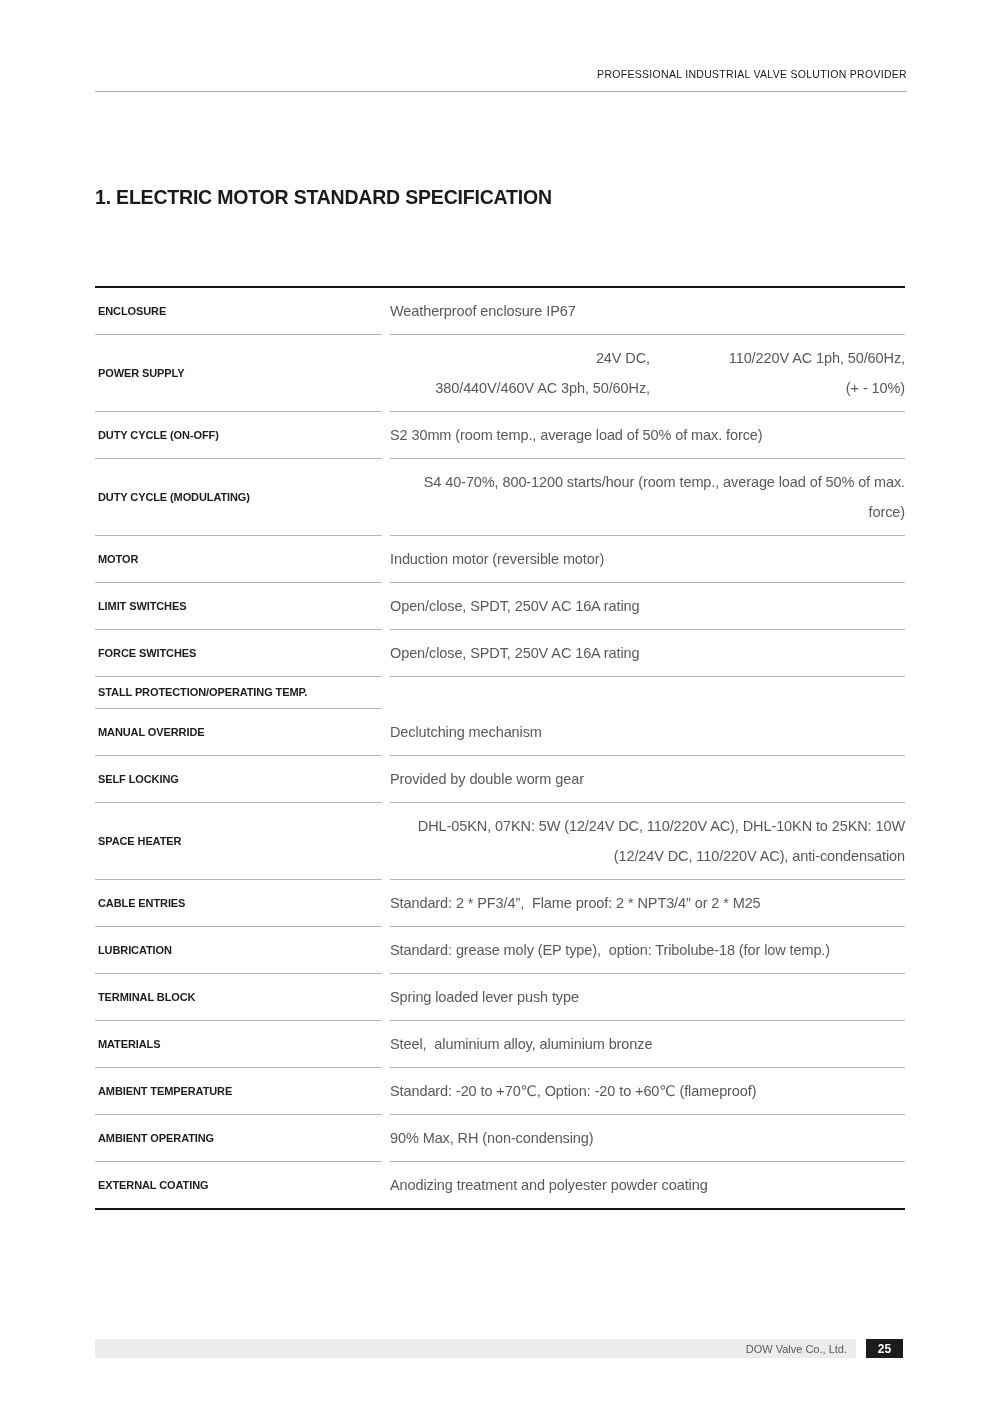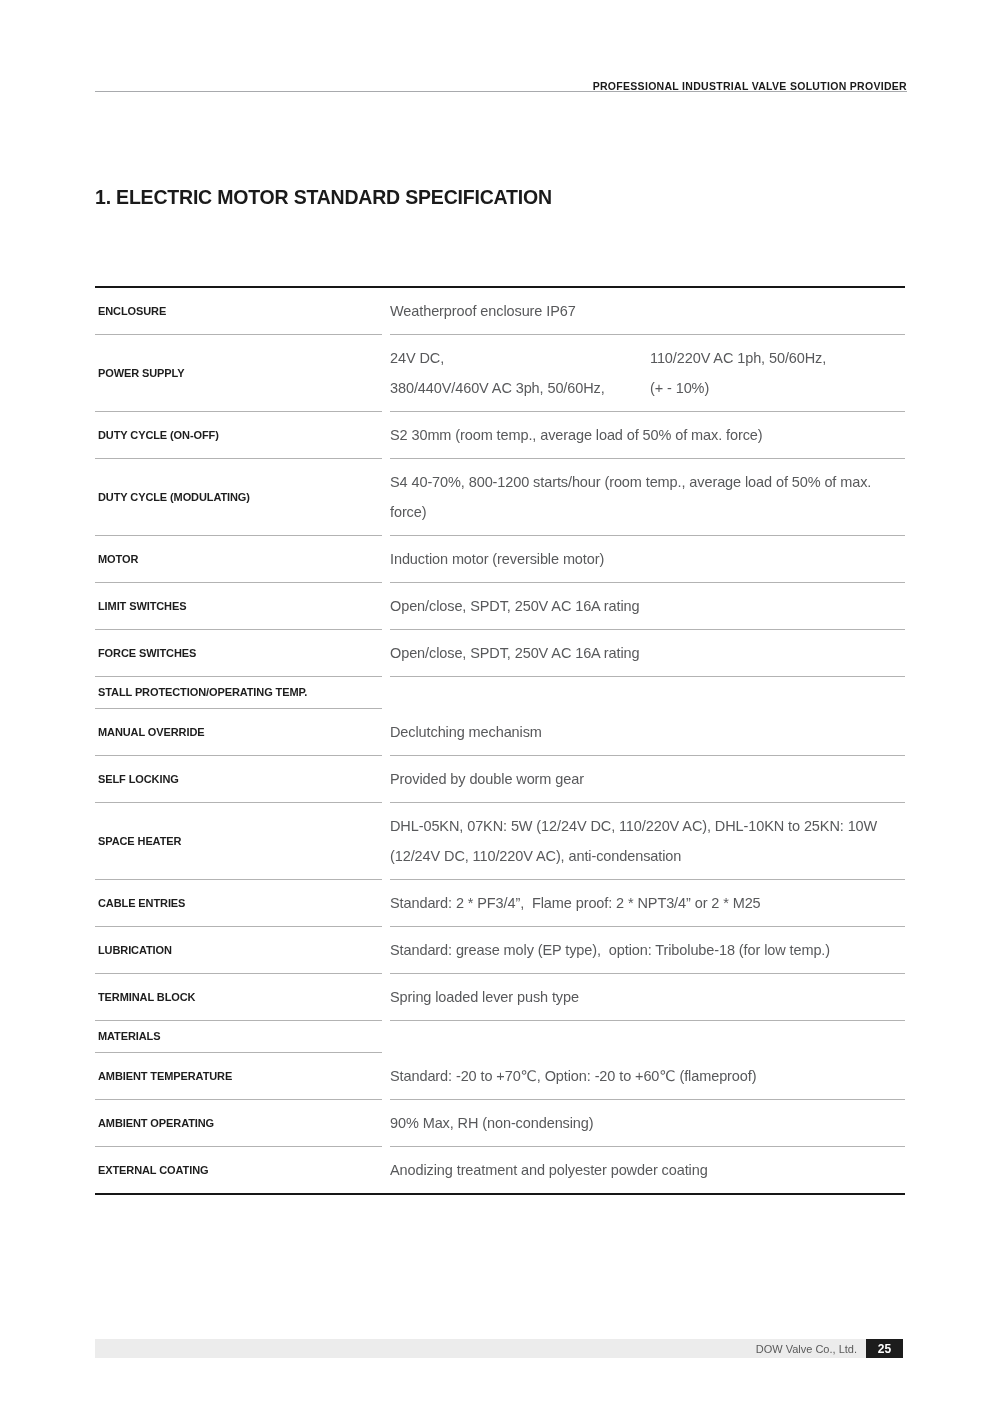--- a/index.html
+++ b/index.html
@@ -4,21 +4,21 @@
 <style>
   html,body{margin:0;padding:0;background:#ffffff;}
   .page{
     position:relative;width:1000px;height:1414px;background:#ffffff;
     font-family:"Liberation Sans","DejaVu Sans",sans-serif;color:#1d1d1d;overflow:hidden;
   }
 
   
   .header-tagline{
     position:absolute;top:68px;right:93px;
-    font-size:10.5px;font-weight:bold;letter-spacing:0.3px;color:#1a1a1a;margin-top:12px;
+    font-size:10.5px;font-weight:normal;letter-spacing:0.3px;color:#1a1a1a;
   }
   .header-rule{position:absolute;top:91px;left:95px;width:812px;height:1px;background:#a8aaad;}
 
   
   .title{
     position:absolute;top:186px;left:95px;margin:0;
     font-size:19.5px;font-weight:bold;letter-spacing:-0.2px;color:#1a1a1a;
   }
 
   
@@ -33,28 +33,29 @@
     display:flex;align-items:center;
     font-weight:bold;font-size:11px;line-height:15px;letter-spacing:-0.1px;color:#1d1d1d;
   }
   .cell-gap{width:8px;}
   .cell-value{
     flex:1;box-sizing:border-box;padding:8px 0;
     border-bottom:1.5px solid #b3b3b3;
     display:flex;align-items:center;
     font-size:14.5px;line-height:30px;letter-spacing:-0.1px;color:#58595b;
     white-space:pre-wrap;
+    text-align:right;
   }
   .spec-row:last-child .cell-label,
   .spec-row:last-child .cell-value{border-bottom:none;}
 
   .value-grid{display:grid;grid-template-columns:260px 1fr;width:100%;}
 
   
-  .footer{position:absolute;top:1339px;left:95px;width:808px;height:19px;display:flex;gap:0;}
+  .footer{position:absolute;top:1339px;left:95px;width:808px;height:19px;display:flex;gap:10px;}
   .footer-bar{
     flex:1;background:#ececec;display:flex;align-items:center;justify-content:flex-end;
     padding-right:9px;font-size:11px;color:#5a5a5a;
   }
   .footer-page{
     width:37px;background:#1c1c1c;color:#ffffff;
     display:flex;align-items:center;justify-content:center;
     font-size:12px;font-weight:bold;
   }
 </style>
@@ -134,20 +135,21 @@
         <div class="cell-value">Standard: grease moly (EP type),  option: Tribolube-18 (for low temp.)</div>
       </div>
       <div class="spec-row">
         <div class="cell-label">TERMINAL BLOCK</div>
         <div class="cell-gap"></div>
         <div class="cell-value">Spring loaded lever push type</div>
       </div>
       <div class="spec-row">
         <div class="cell-label">MATERIALS</div>
         <div class="cell-gap"></div>
+        <div class="cell-value">Steel,  aluminium alloy, aluminium bronze</div>
       </div>
       <div class="spec-row">
         <div class="cell-label">AMBIENT TEMPERATURE</div>
         <div class="cell-gap"></div>
         <div class="cell-value">Standard: -20 to +70℃, Option: -20 to +60℃ (flameproof)</div>
       </div>
       <div class="spec-row">
         <div class="cell-label">AMBIENT OPERATING</div>
         <div class="cell-gap"></div>
         <div class="cell-value">90% Max, RH (non-condensing)</div>

